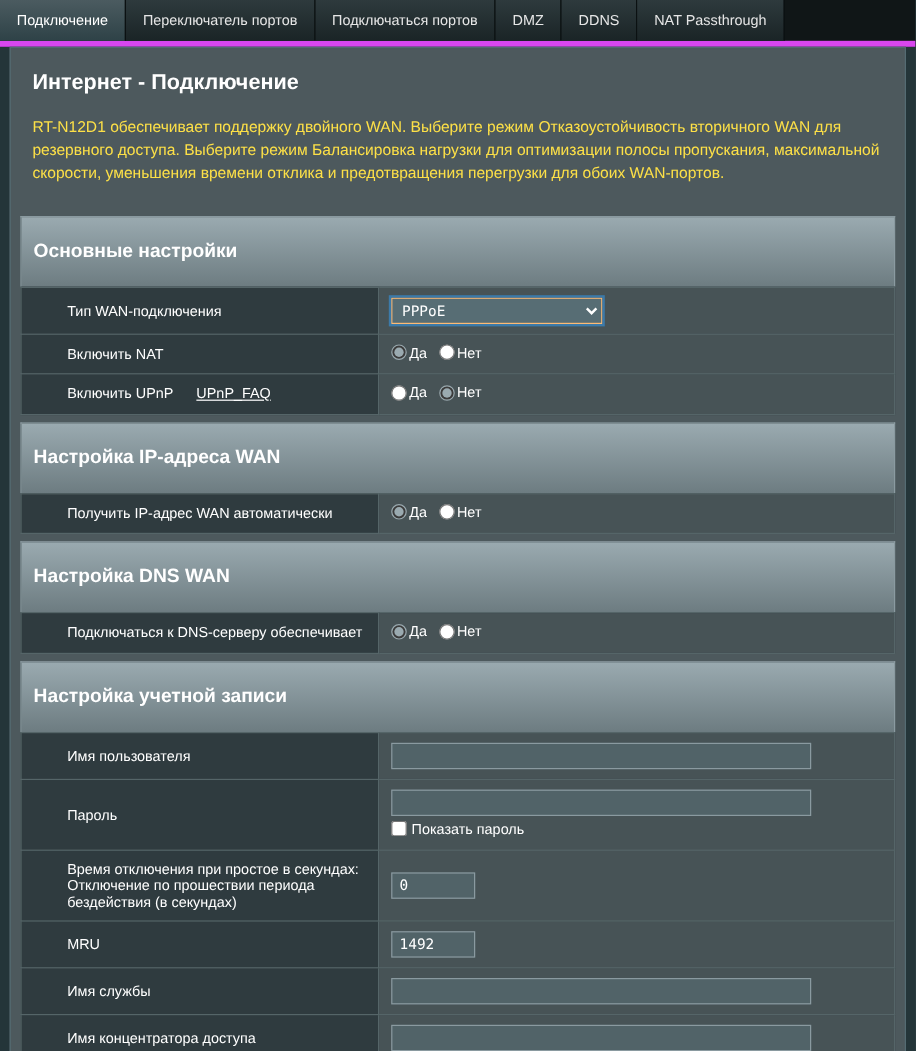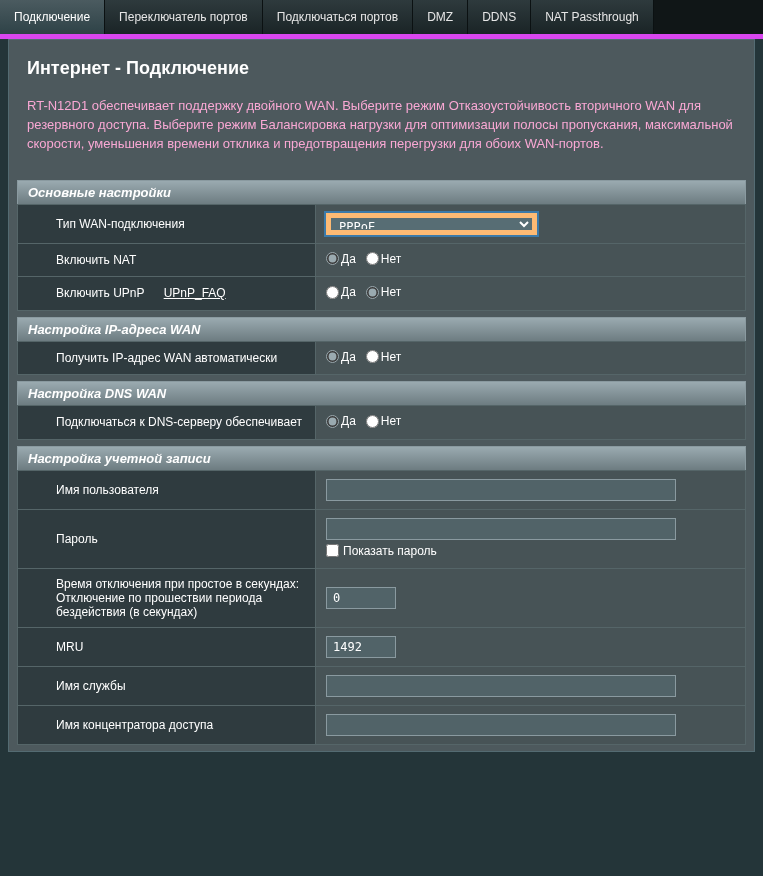--- a/index.html
+++ b/index.html
@@ -25,52 +25,51 @@
     background: linear-gradient(#4b5b60,#2e4247);
     color: #fff;
   }
   .page {
     margin: 0 8px 0 8px;
     border: 1px solid #546b72;
     background: #4d595d;
   }
   .page-inner { padding: 12px 18px 12px 18px; }
   h1.page-title { color: #ffffff; font-size: 18px; font-weight: 700; margin: 6px 0 18px 0; }
-  .intro { color: #f9a8d4; font-size: 13px; line-height: 1.45; margin-bottom: 14px; }
+  .intro { color: #fde047; font-size: 13px; line-height: 1.45; margin-bottom: 14px; }
   .section-wrap { margin: 0 8px 6px 8px; }
   .section-head {
     background: linear-gradient(#9aaab0,#6d7c81);
     color: #fff;
     font-weight: 700;
-    font-size: 13px;
-    padding: 4px 10px;
+    font-size: 16px;
+    padding: 20px 10px;
     border: 1px solid #8a9aa0;
     border-bottom: 0;
-    font-style: italic;
   }
   table.settings {
     width: 100%;
     border-collapse: collapse;
     background: #2f3b3f;
   }
   table.settings td {
     border: 1px solid #556568;
     padding: 8px 10px;
     vertical-align: middle;
     color: #fff;
   }
   table.settings td.label { width: 298px; background: #2f3b3f; padding-left: 38px; }
   table.settings td.value { background: #475356; }
   
   .select {
-    width: 211px;
+    width: 176px;
     height: 22px;
     background: #576d74;
     color: #fff;
-    border: 5px solid #fdba74;
+    border: 1px solid #fdba74;
     font-family: monospace;
     font-size: 12px;
     padding: 1px 4px;
     outline: 2px solid #3c7aa9;
   }
   input[type="text"], input[type="password"] {
     background: #516368;
     border: 1px solid #8a9aa0;
     color: #fff;
     font-family: monospace;

